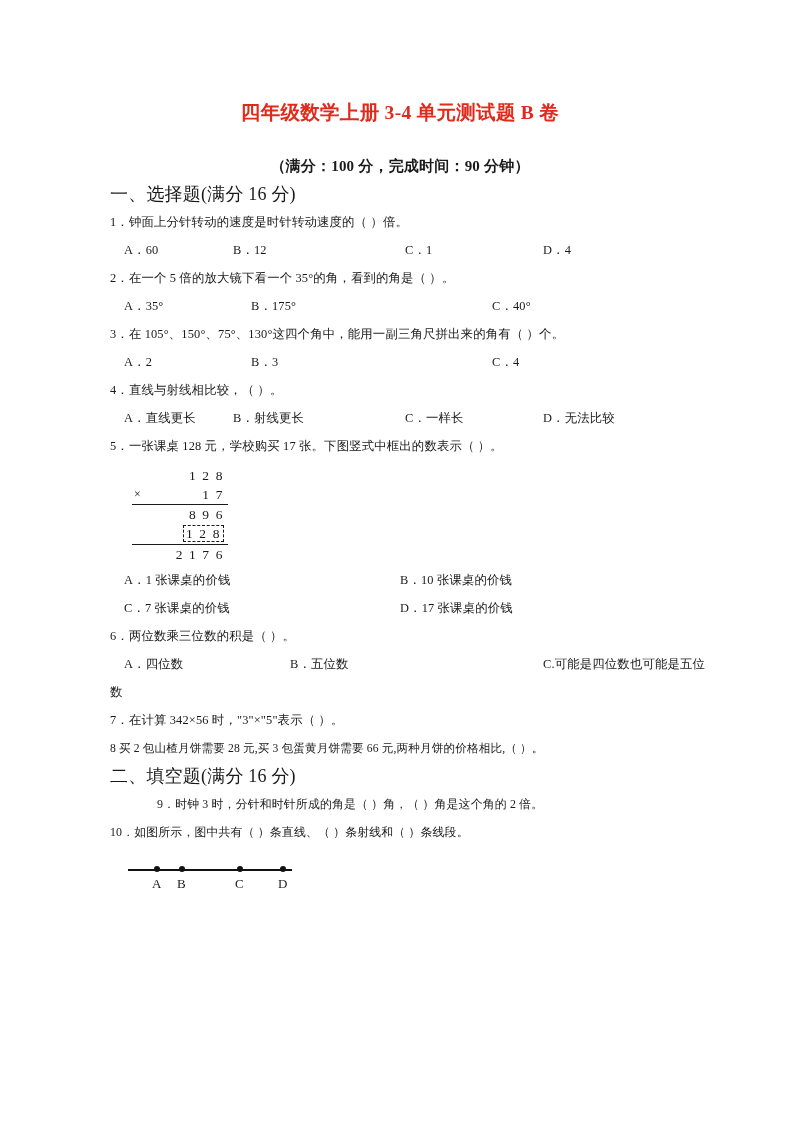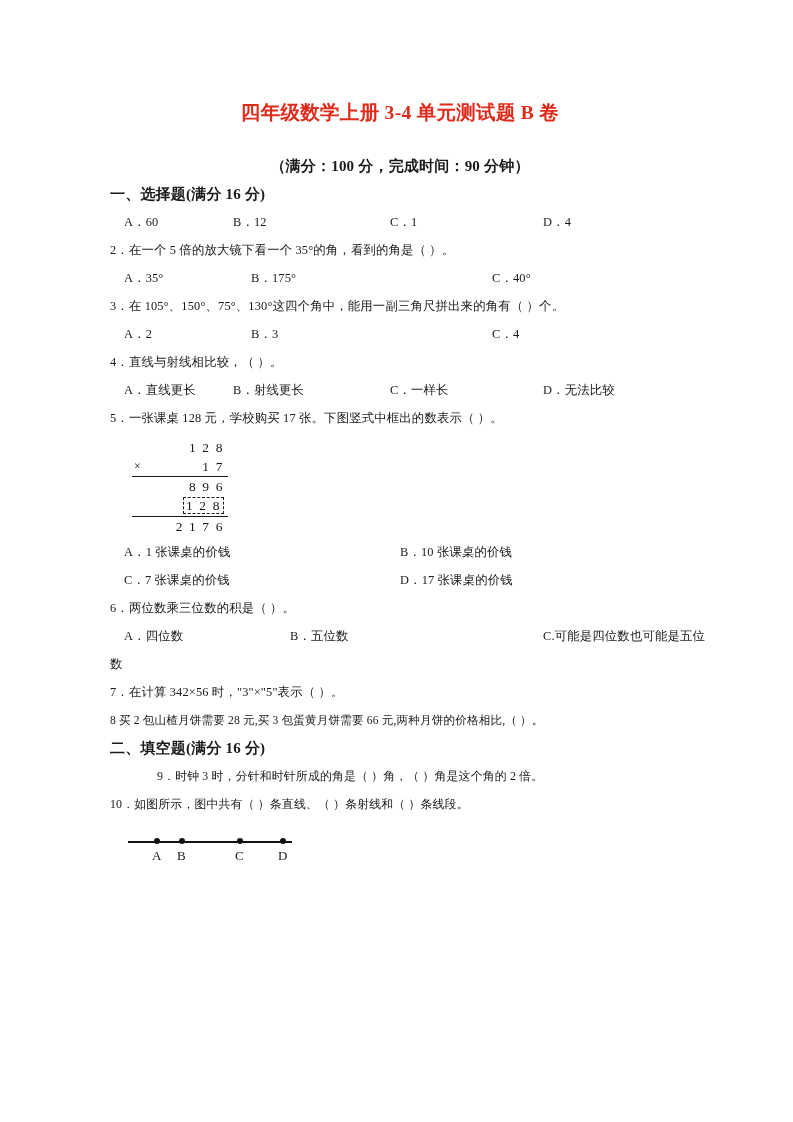--- a/index.html
+++ b/index.html
@@ -58,22 +58,22 @@
 
   
   .flow {
     position: absolute;
     top: 186px;
     left: 0;
     width: 580px;
   }
 
   .section-head {
-    font-weight: bold;
-    font-size: 15px;
+    font-weight: normal;
+    font-size: 18px;
     line-height: 17px;
     margin: 0 0 11px 0;
     letter-spacing: 0.2px;
   }
 
   .q-stem {
     font-size: 12.4px;
     line-height: 17px;
     margin: 0 0 11px 0;
     letter-spacing: 0.15px;
@@ -89,21 +89,21 @@
     min-height: 17px;
   }
   .opts .opt {
     position: absolute;
     top: 0;
     white-space: nowrap;
   }
   
   .c1 { left: 14px; }
   .c2 { left: 123px; }
-  .c3 { left: 280px; text-align: right; }
+  .c3 { left: 295px; text-align: right; }
   .c4 { left: 433px; }
 
   .c2b { left: 141px; text-align: right; }
   .c3b { left: 382px; }
 
   .c2c { left: 180px; }
   .c3c { left: 290px; }
 
   .c2d { left: 290px; }
 
@@ -193,20 +193,21 @@
 <div class="page">
   <div class="content">
 
     <h1 class="doc-title" style="color: rgb(224, 43, 28);">四年级数学上册 3-4 单元测试题 B 卷</h1>
     <div class="doc-subtitle">（满分：100 分，完成时间：90 分钟）</div>
 
     <div class="flow">
 
       <div class="section-head">一、选择题(满分 16 分)</div>
 
+      <div class="q-stem">1．钟面上分针转动的速度是时针转动速度的（            ）倍。</div>
       <div class="opts">
         <span class="opt c1">A．60</span>
         <span class="opt c2">B．12</span>
         <span class="opt c3">C．1</span>
         <span class="opt c4">D．4</span>
       </div>
 
       <div class="q-stem">2．在一个 5 倍的放大镜下看一个 35°的角，看到的角是（            ）。</div>
       <div class="opts">
         <span class="opt c1">A．35°</span>

